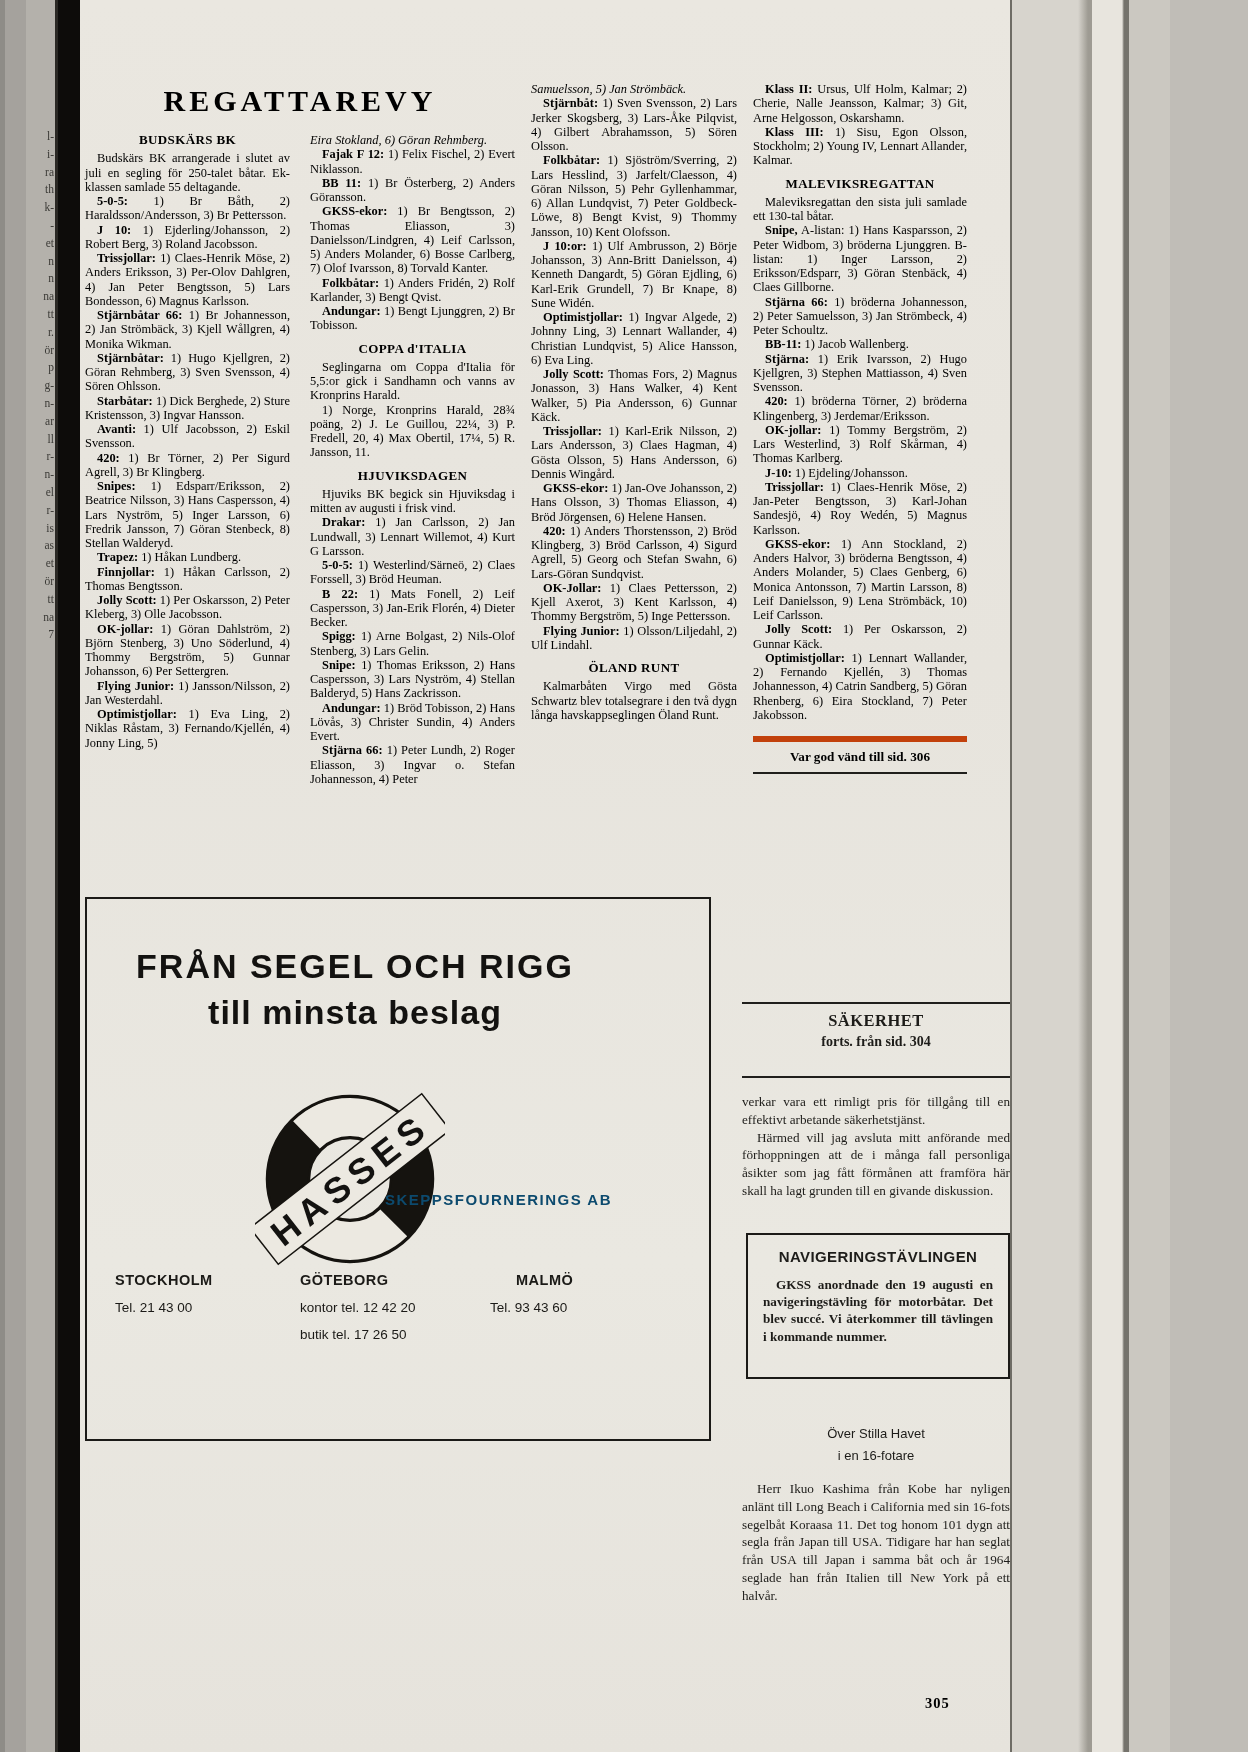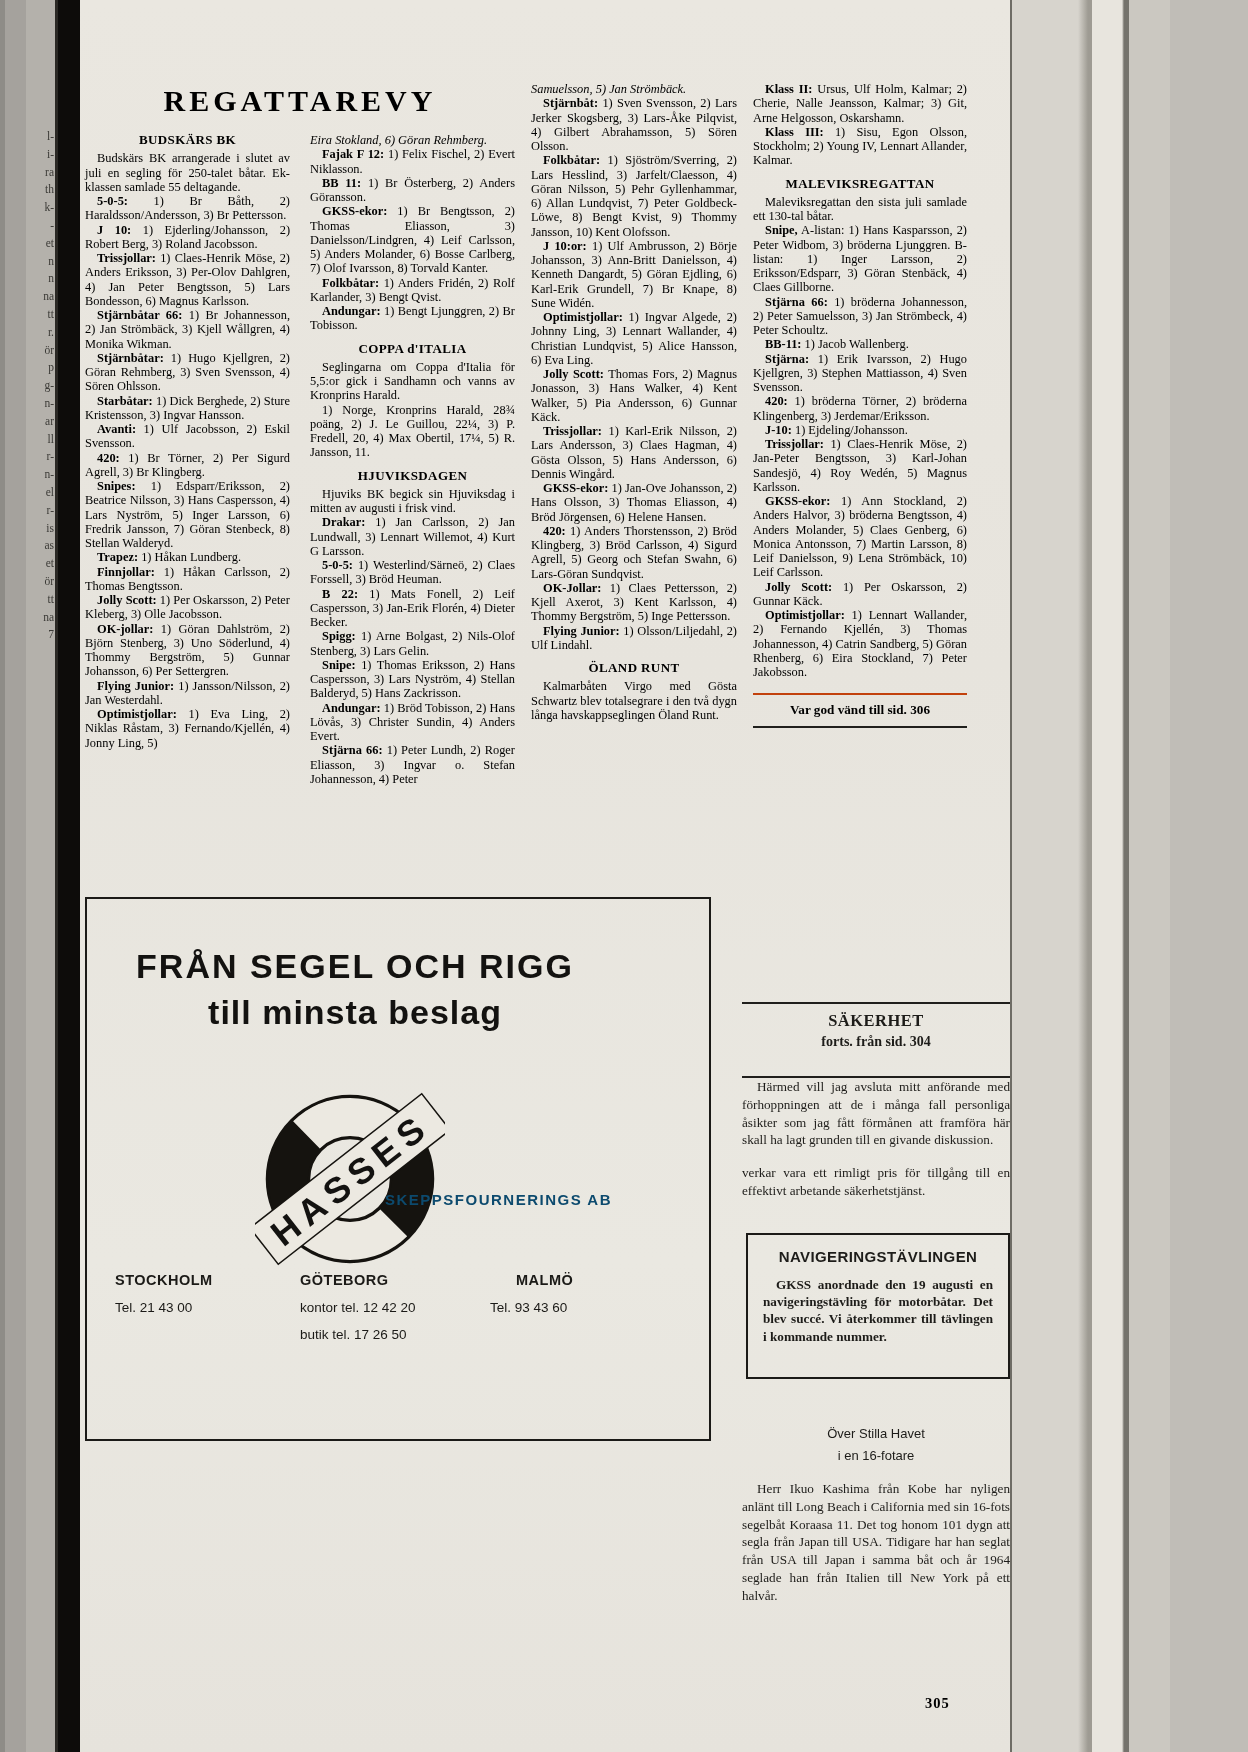--- a/index.html
+++ b/index.html
@@ -25,21 +25,21 @@
   .col3{width:206px;flex:0 0 auto;}
   .col4{width:214px;flex:0 0 auto;}
   h1.title{font-size:30px;font-weight:bold;letter-spacing:4px;text-align:center;
     margin:2px 0 15px 0;white-space:nowrap;}
   .blk{margin:0;}
   .blk.para,.blk.entry{text-indent:12px;}
   .blk.cont{text-indent:0;font-style:italic;}
   .blk.heading{text-align:center;font-weight:bold;font-size:13px;letter-spacing:.4px;
     margin:9px 0 4px;text-indent:0;}
   .blk.heading:first-child{margin-top:0;}
-  .blk.turnbox{border-top:2px solid #c2410c;border-bottom:2px solid #201f1c;
+  .blk.turnbox{border-top:6px solid #c2410c;border-bottom:2px solid #201f1c;
     text-align:center;font-weight:bold;font-size:13.2px;padding:8px 0;margin-top:14px;text-indent:0;}
   
   .ad-box{position:absolute;left:85px;top:897px;width:626px;height:544px;
     border:2px solid #1b1a17;box-sizing:border-box;}
   .ad-inner{position:relative;width:100%;height:100%;font-family:"Liberation Sans","DejaVu Sans",sans-serif;padding-left:38px;}
   .ad-line1,.ad-line2{position:absolute;left:8px;width:520px;text-align:center;
     font-weight:bold;color:#131210;}
   .ad-line1{top:48px;font-size:34px;letter-spacing:2px;}
   .ad-line2{top:94px;font-size:34px;letter-spacing:1px;}
   .ring-wrap{position:absolute;left:168px;top:185px;width:190px;height:190px;}
@@ -182,20 +182,21 @@
   <div class="col col4">
       <div class="blk entry"><b>Klass II:</b> Ursus, Ulf Holm, Kalmar; 2) Cherie, Nalle Jeansson, Kalmar; 3) Git, Arne Helgosson, Oskarshamn.</div>
       <div class="blk entry"><b>Klass III:</b> 1) Sisu, Egon Olsson, Stockholm; 2) Young IV, Lennart Allander, Kalmar.</div>
       <div class="blk heading">MALEVIKSREGATTAN</div>
       <div class="blk para">Maleviksregattan den sista juli samlade ett 130-tal båtar.</div>
       <div class="blk entry"><b>Snipe,</b> A-listan: 1) Hans Kasparsson, 2) Peter Widbom, 3) bröderna Ljunggren. B-listan: 1) Inger Larsson, 2) Eriksson/Edsparr, 3) Göran Stenbäck, 4) Claes Gillborne.</div>
       <div class="blk entry"><b>Stjärna 66:</b> 1) bröderna Johannesson, 2) Peter Samuelsson, 3) Jan Strömbeck, 4) Peter Schoultz.</div>
       <div class="blk entry"><b>BB-11:</b> 1) Jacob Wallenberg.</div>
       <div class="blk entry"><b>Stjärna:</b> 1) Erik Ivarsson, 2) Hugo Kjellgren, 3) Stephen Mattiasson, 4) Sven Svensson.</div>
       <div class="blk entry"><b>420:</b> 1) bröderna Törner, 2) bröderna Klingenberg, 3) Jerdemar/Eriksson.</div>
+      <div class="blk entry"><b>OK-jollar:</b> 1) Tommy Bergström, 2) Lars Westerlind, 3) Rolf Skårman, 4) Thomas Karlberg.</div>
       <div class="blk entry"><b>J-10:</b> 1) Ejdeling/Johansson.</div>
       <div class="blk entry"><b>Trissjollar:</b> 1) Claes-Henrik Möse, 2) Jan-Peter Bengtsson, 3) Karl-Johan Sandesjö, 4) Roy Wedén, 5) Magnus Karlsson.</div>
       <div class="blk entry"><b>GKSS-ekor:</b> 1) Ann Stockland, 2) Anders Halvor, 3) bröderna Bengtsson, 4) Anders Molander, 5) Claes Genberg, 6) Monica Antonsson, 7) Martin Larsson, 8) Leif Danielsson, 9) Lena Strömbäck, 10) Leif Carlsson.</div>
       <div class="blk entry"><b>Jolly Scott:</b> 1) Per Oskarsson, 2) Gunnar Käck.</div>
       <div class="blk entry"><b>Optimistjollar:</b> 1) Lennart Wallander, 2) Fernando Kjellén, 3) Thomas Johannesson, 4) Catrin Sandberg, 5) Göran Rhenberg, 6) Eira Stockland, 7) Peter Jakobsson.</div>
       <div class="blk turnbox">Var god vänd till sid. 306</div>
     </div>
 </div>
 
 <div class="ad-box">
@@ -231,22 +232,22 @@
       </div>
     </div>
   </div>
 </div>
 
 <div class="right-col">
   <div class="sak-head">
     <div class="sak-title">SÄKERHET</div>
     <div class="sak-sub">forts. från sid. 304</div>
   </div>
+  <p class="rc-para first">verkar vara ett rimligt pris för tillgång till en effektivt arbetande säkerhetstjänst.</p>
   <p class="rc-para indent">Härmed vill jag avsluta mitt anförande med förhoppningen att de i många fall personliga åsikter som jag fått förmånen att framföra här skall ha lagt grunden till en givande diskussion.</p>
-  <p class="rc-para first">verkar vara ett rimligt pris för tillgång till en effektivt arbetande säkerhetstjänst.</p>
 
   <div class="nav-box">
     <div class="nav-title">NAVIGERINGSTÄVLINGEN</div>
     <div class="nav-body">GKSS anordnade den 19 augusti en navigeringstävling för motorbåtar. Det blev succé. Vi återkommer till tävlingen i kommande nummer.</div>
   </div>
 
   <div class="stilla-head">
     <div>Över Stilla Havet</div>
     <div>i en 16-fotare</div>
   </div>

